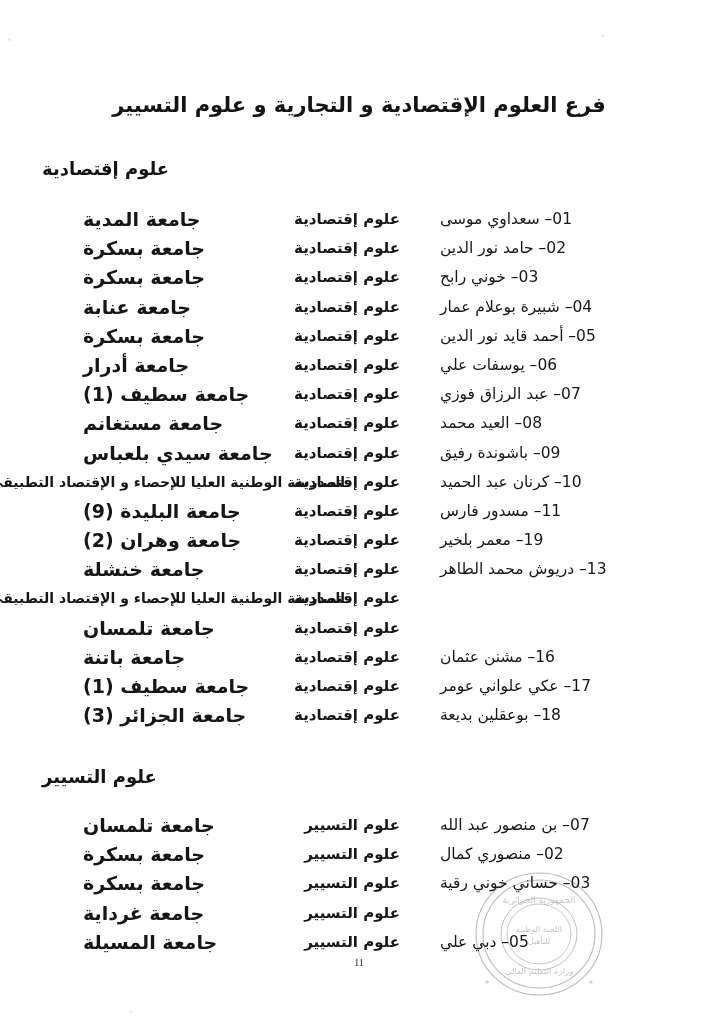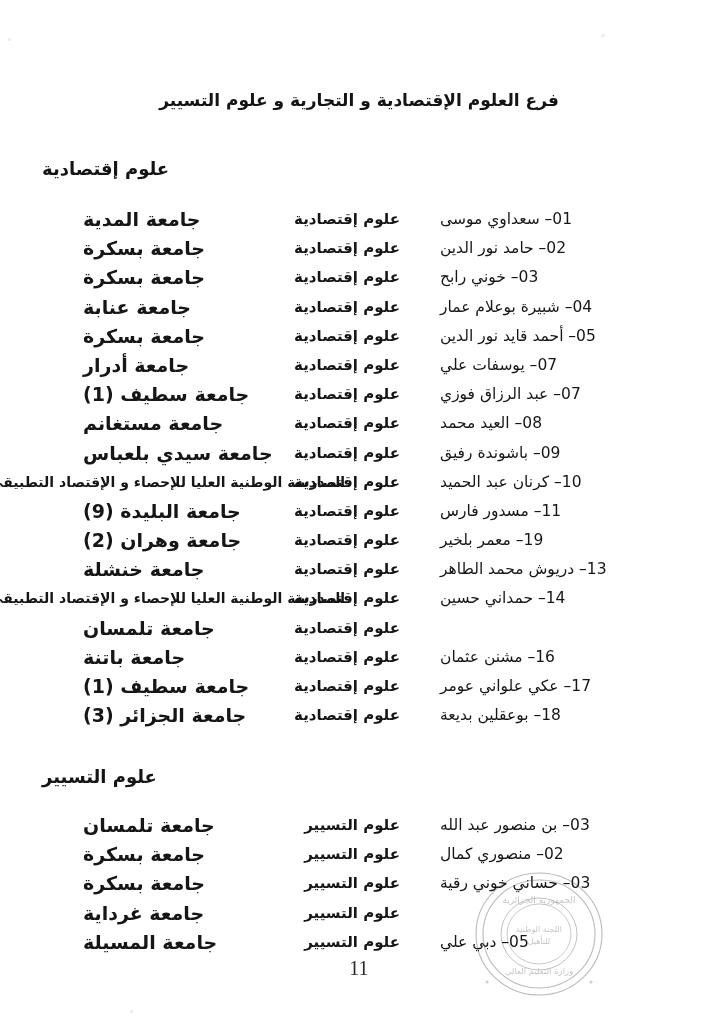--- a/index.html
+++ b/index.html
@@ -24,21 +24,21 @@
     box-sizing: border-box;
   }
 
   
   .doc-title {
     position: absolute;
     top: 79px;
     right: 0;
     left: 0;
     text-align: center;
-    font-size: 17px;
+    font-size: 21px;
     font-weight: bold;
     letter-spacing: 0px;
     color: #141414;
   }
 
   
   .section-heading {
     position: absolute;
     right: 0;
     width: 676px;
@@ -108,21 +108,21 @@
     opacity: 0.38;
     pointer-events: none;
   }
 
   
   .page-number {
     position: absolute;
     left: 0;
     right: 0;
     text-align: center;
-    font-size: 20px;
+    font-size: 10px;
     color: #2a2a2a;
     font-family: "Liberation Serif", serif;
   }
 
   .speck {
     position: absolute;
     background: #d8d8d8;
     border-radius: 50%;
     opacity: .55;
   }
@@ -162,21 +162,21 @@
         <div class="col-name">04– شبيرة بوعلام عمار</div>
         <div class="col-spec">علوم إقتصادية</div>
         <div class="col-univ">جامعة عنابة</div>
       </div>
       <div class="row">
         <div class="col-name">05– أحمد قايد نور الدين</div>
         <div class="col-spec">علوم إقتصادية</div>
         <div class="col-univ">جامعة بسكرة</div>
       </div>
       <div class="row">
-        <div class="col-name">07– يوسفات علي</div>
+        <div class="col-name">06– يوسفات علي</div>
         <div class="col-spec">علوم إقتصادية</div>
         <div class="col-univ">جامعة أدرار</div>
       </div>
       <div class="row">
         <div class="col-name">07– عبد الرزاق فوزي</div>
         <div class="col-spec">علوم إقتصادية</div>
         <div class="col-univ">جامعة سطيف (1)</div>
       </div>
       <div class="row">
         <div class="col-name">08– العيد محمد</div>
@@ -202,21 +202,20 @@
         <div class="col-name">19– معمر بلخير</div>
         <div class="col-spec">علوم إقتصادية</div>
         <div class="col-univ">جامعة وهران (2)</div>
       </div>
       <div class="row">
         <div class="col-name">13– دريوش محمد الطاهر</div>
         <div class="col-spec">علوم إقتصادية</div>
         <div class="col-univ">جامعة خنشلة</div>
       </div>
       <div class="row">
-        <div class="col-name">14– حمداني حسين</div>
         <div class="col-spec">علوم إقتصادية</div>
         <div class="col-univ long">المدرسة الوطنية العليا للإحصاء و الإقتصاد التطبيقي</div>
       </div>
       <div class="row">
         <div class="col-spec">علوم إقتصادية</div>
         <div class="col-univ">جامعة تلمسان</div>
       </div>
       <div class="row">
         <div class="col-name">16– مشنن عثمان</div>
         <div class="col-spec">علوم إقتصادية</div>
@@ -233,21 +232,21 @@
         <div class="col-univ">جامعة الجزائر (3)</div>
       </div>
     </div>
 
   <div class="section-heading" style="top:766px;">
     <span class="heading-inner">علوم التسيير</span>
   </div>
 
   <div class="rows" id="rows-management" style="top:811px;">
       <div class="row">
-        <div class="col-name">03– بن منصور عبد الله</div>
+        <div class="col-name">07– بن منصور عبد الله</div>
         <div class="col-spec">علوم التسيير</div>
         <div class="col-univ">جامعة تلمسان</div>
       </div>
       <div class="row">
         <div class="col-name">02– منصوري كمال</div>
         <div class="col-spec">علوم التسيير</div>
         <div class="col-univ">جامعة بسكرة</div>
       </div>
       <div class="row">
         <div class="col-name">03– حساني خوني رقية</div>

